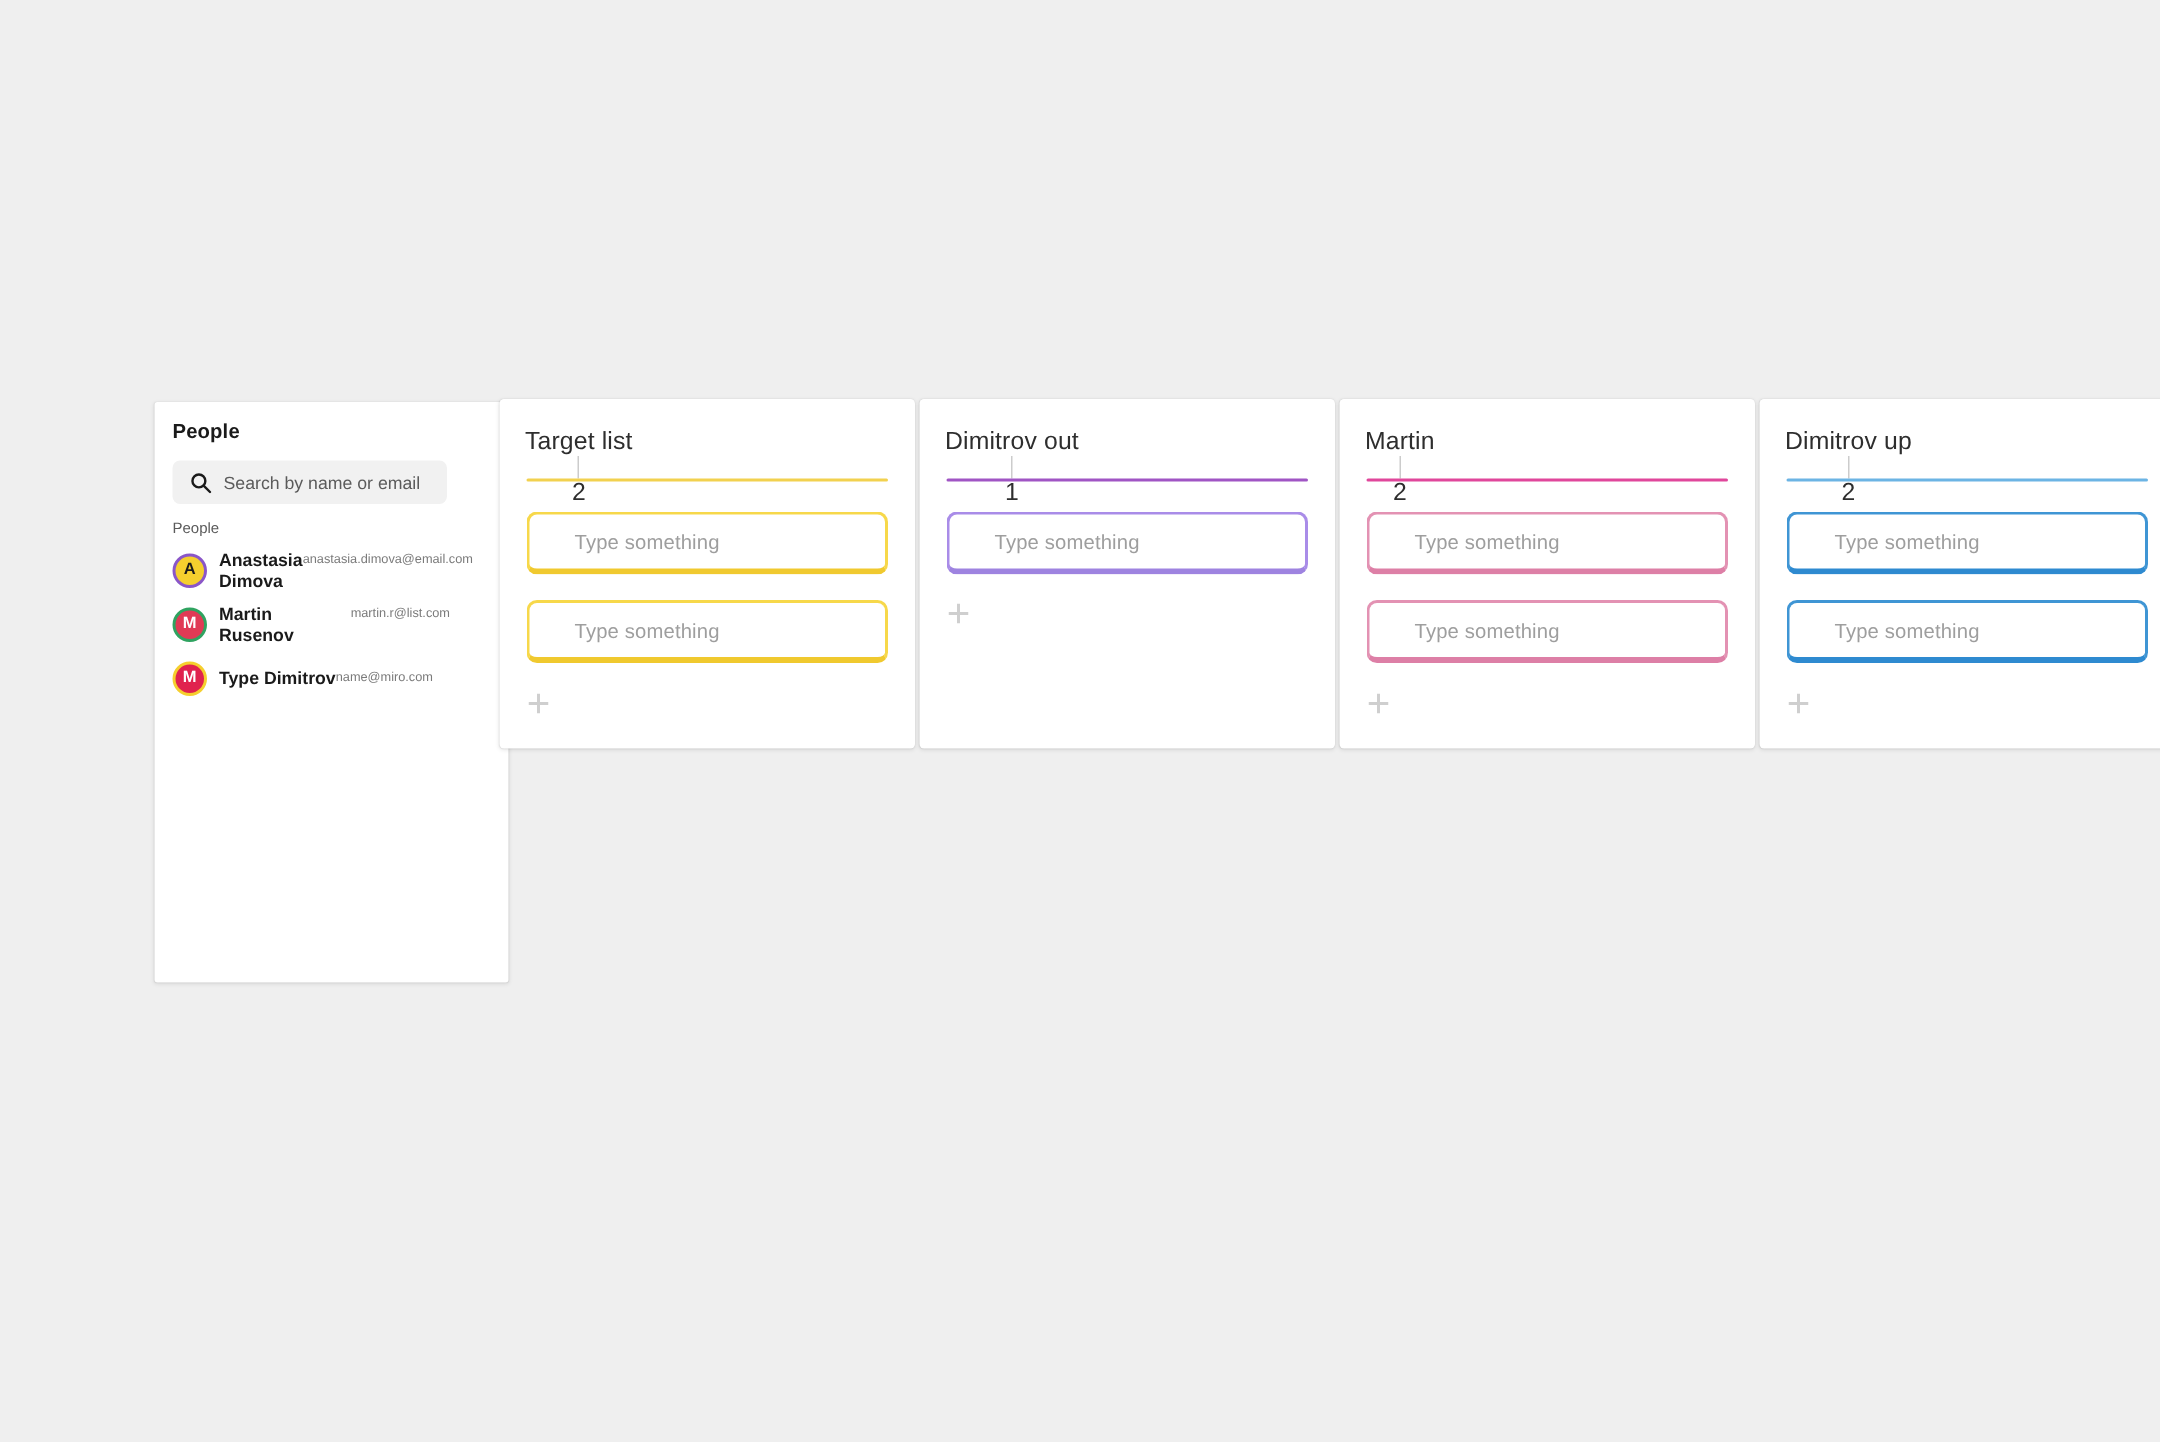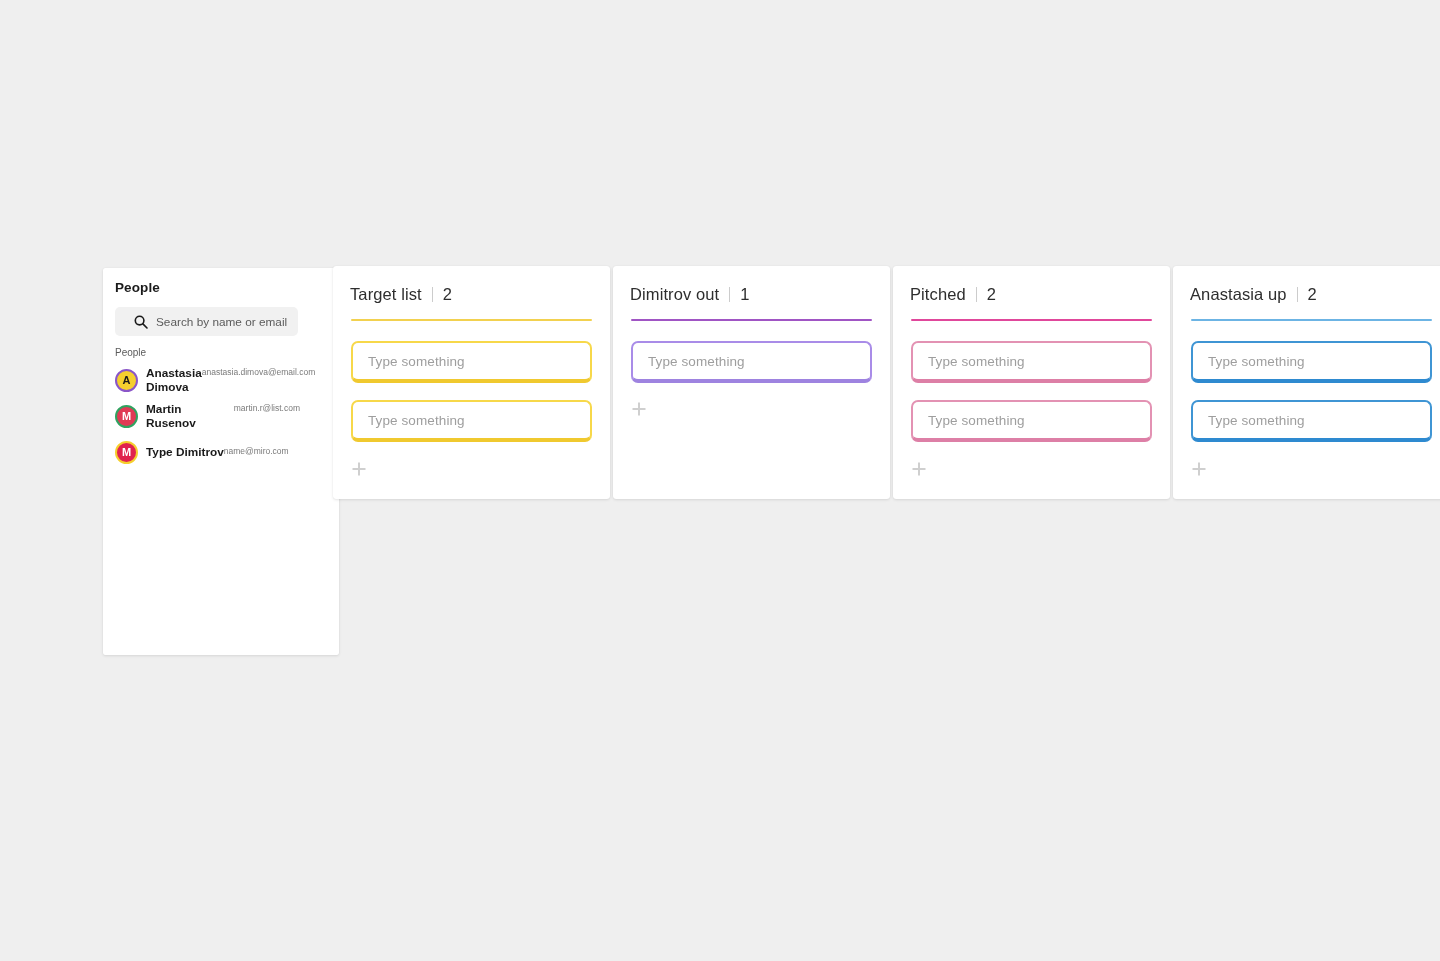--- a/index.html
+++ b/index.html
@@ -41,21 +41,20 @@
     position: absolute;
     left: 12px;
     top: 39px;
     width: 183px;
     height: 29px;
     background: #f1f1f1;
     border-radius: 5px;
     display: flex;
     align-items: center;
     box-sizing: border-box;
-    justify-content: center;
   }
   .search-icon {
     width: 16px;
     height: 16px;
     margin-left: 11px;
     margin-right: 7px;
     flex: none;
     display: block;
     color: #1a1a1a;
   }
@@ -138,20 +137,21 @@
   .col-1 { left: 613px; }
   .col-2 { left: 893px; }
   .col-3 { left: 1173px; width: 290px; }
 
   .col-header {
     position: absolute;
     left: 17px;
     top: 19px;
     display: flex;
     align-items: center;
+    flex-direction: column;
   }
   .col-title {
     font-size: 16.5px;
     color: #2e2e2e;
     letter-spacing: 0.1px;
   }
   .col-divider {
     width: 1px;
     height: 15px;
     background: #cccccc;
@@ -183,21 +183,21 @@
     background: #ffffff;
     box-sizing: border-box;
     display: flex;
     align-items: center;
     margin-bottom: 17px;
     cursor: text;
   }
   .card .card-placeholder {
     font-size: 13.5px;
     color: #9e9e9e;
-    margin-left: 15px;
+    margin-left: 30px;
     letter-spacing: 0.1px;
   }
   .add-btn {
     position: absolute;
     left: 17px;
     top: 194px;
     width: 18px;
     height: 18px;
     cursor: pointer;
     color: #cfcfcf;
@@ -291,21 +291,21 @@
   <div class="add-btn" style="top:134px;">
     <svg viewBox="0 0 18 18">
       <rect x="8" y="2.5" width="2" height="13" fill="currentColor"></rect>
       <rect x="2.5" y="8" width="13" height="2" fill="currentColor"></rect>
     </svg>
   </div>
 </div>
 
 <div class="column col-2">
   <div class="col-header">
-    <span class="col-title">Pitched</span>
+    <span class="col-title">Martin</span>
     <span class="col-divider"></span>
     <span class="col-count">2</span>
   </div>
   <div class="col-rule" style="background:#e0479b;"></div>
   <div class="cards">
     <div class="card" style="border:2px solid #e392b3;border-bottom:4px solid #dd7fa6;">
       <span class="card-placeholder">Type something</span>
     </div>
     <div class="card" style="border:2px solid #e392b3;border-bottom:4px solid #dd7fa6;">
       <span class="card-placeholder">Type something</span>
@@ -314,21 +314,21 @@
   <div class="add-btn">
     <svg viewBox="0 0 18 18">
       <rect x="8" y="2.5" width="2" height="13" fill="currentColor"></rect>
       <rect x="2.5" y="8" width="13" height="2" fill="currentColor"></rect>
     </svg>
   </div>
 </div>
 
 <div class="column col-3">
   <div class="col-header">
-    <span class="col-title">Anastasia up</span>
+    <span class="col-title">Dimitrov up</span>
     <span class="col-divider"></span>
     <span class="col-count">2</span>
   </div>
   <div class="col-rule" style="background:#6cb4e4;"></div>
   <div class="cards">
     <div class="card" style="border:2px solid #3f95d4;border-bottom:4px solid #2e8ad0;">
       <span class="card-placeholder">Type something</span>
     </div>
     <div class="card" style="border:2px solid #3f95d4;border-bottom:4px solid #2e8ad0;">
       <span class="card-placeholder">Type something</span>

